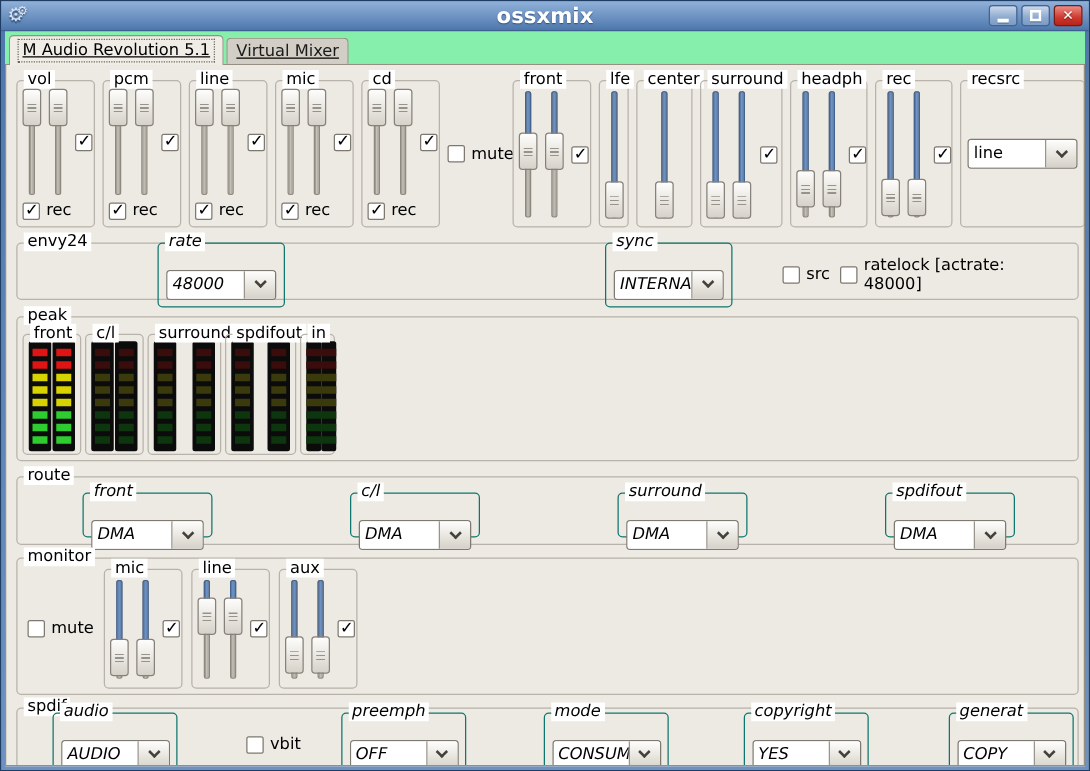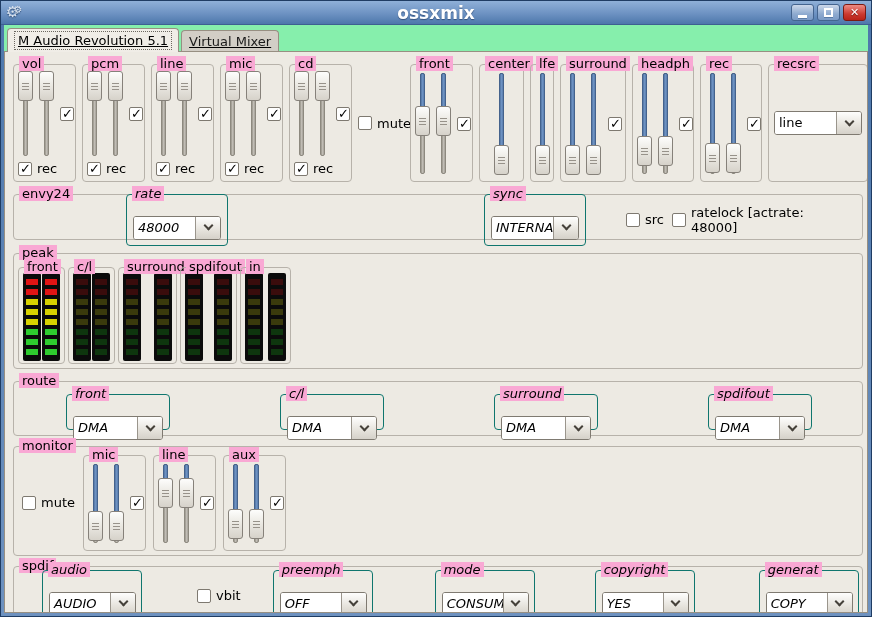--- a/index.html
+++ b/index.html
@@ -32,21 +32,21 @@
   .tabs { height: 26px; display: flex; align-items: flex-end; padding-left: 3px; background:#86efac;text-decoration:underline; }
   .tab { border: 1px solid #978f82; border-bottom: none; border-radius: 4px 4px 0 0;
     padding: 0 7px; display: flex; align-items: center; }
   .tab.active { background: #f0ede7; height: 24px; position: relative; z-index: 2; margin-bottom: -1px; }
   .tab.active .tab-focus { outline: 1px dotted #6b675f; padding: 1px 3px; }
   .tab.inactive { background: #d2cec6; height: 21px; margin-left: 2px; color:#1a1a1a; }
   .pane { border: 1px solid #978f82; background: #edeae3; height: 562px; margin: 0; padding: 2px 4px; overflow: hidden; }
 
   
   .group { position: relative; border: 1px solid #b7b2aa; border-radius: 4px; }
-  .glabel { position: absolute; top: -9px; left: 5px; background: #f9a8d4; padding: 0 3px;
+  .glabel { position: absolute; top: -9px; left: 5px; background: #ffffff; padding: 0 3px;
     font-size: 13px; line-height: 15px; white-space: nowrap; text-align: right; }
 
   
   .vslider { position: relative; width: 15px; flex: 0 0 15px; --pos: 0; }
   .vslider .track { position: absolute; left: 5px; top: 1px; bottom: 1px; width: 5px;
     background: linear-gradient(90deg,#8d897f,#c6c2ba 40%,#a5a199); border: 1px solid #8d897f; border-radius: 2px; }
   .vslider .fill { position: absolute; left: 5px; top: 1px; width: 5px;
     height: calc((100% - 32px) * var(--pos) + 16px);
     background: linear-gradient(90deg,#4e6f9c,var(--slider-fill) 40%,#5c7fae); border: 1px solid #44628c; border-radius: 2px; }
   .vslider .handle { position: absolute; left: 0; top: calc((100% - 30px) * var(--pos));
@@ -274,33 +274,33 @@
               </div>
             <div class="vslider" style="--pos: 0.46;">
                 <div class="track"></div>
                 <div class="fill"></div>
                 <div class="handle"></div>
               </div>
             <span class="cb scb checked"></span>
           </div>
         </div>
 
+        <div class="group" style="width:24px;flex:0 0 24px;">
+          <span class="glabel">lfe</span>
+          <div class="ostrip centered" style="height:100%;">
+            <div class="vslider" style="--pos: 1;">
+                <div class="track"></div>
+                <div class="fill"></div>
+                <div class="handle"></div>
+              </div>
+          </div>
+        </div>
+
         <div class="group" style="width:45px;flex:0 0 45px;">
           <span class="glabel">center</span>
-          <div class="ostrip centered" style="height:100%;">
-            <div class="vslider" style="--pos: 1;">
-                <div class="track"></div>
-                <div class="fill"></div>
-                <div class="handle"></div>
-              </div>
-          </div>
-        </div>
-
-        <div class="group" style="width:24px;flex:0 0 24px;">
-          <span class="glabel">lfe</span>
           <div class="ostrip centered" style="height:100%;">
             <div class="vslider" style="--pos: 1;">
                 <div class="track"></div>
                 <div class="fill"></div>
                 <div class="handle"></div>
               </div>
           </div>
         </div>
 
         <div class="group" style="width:66px;flex:0 0 66px;">
@@ -485,21 +485,21 @@
               <div class="seg red"></div>
               <div class="seg red"></div>
               <div class="seg yellow"></div>
               <div class="seg yellow"></div>
               <div class="seg yellow"></div>
               <div class="seg green"></div>
               <div class="seg green"></div>
               <div class="seg green"></div>
             </div>
         </div>
-        <div class="mgroup" style="width:51px;text-decoration:underline;">
+        <div class="mgroup" style="width:28px;text-decoration:underline;">
           <span class="glabel">in</span>
           <div class="meter">
               <div class="seg red"></div>
               <div class="seg red"></div>
               <div class="seg yellow"></div>
               <div class="seg yellow"></div>
               <div class="seg yellow"></div>
               <div class="seg green"></div>
               <div class="seg green"></div>
               <div class="seg green"></div>

